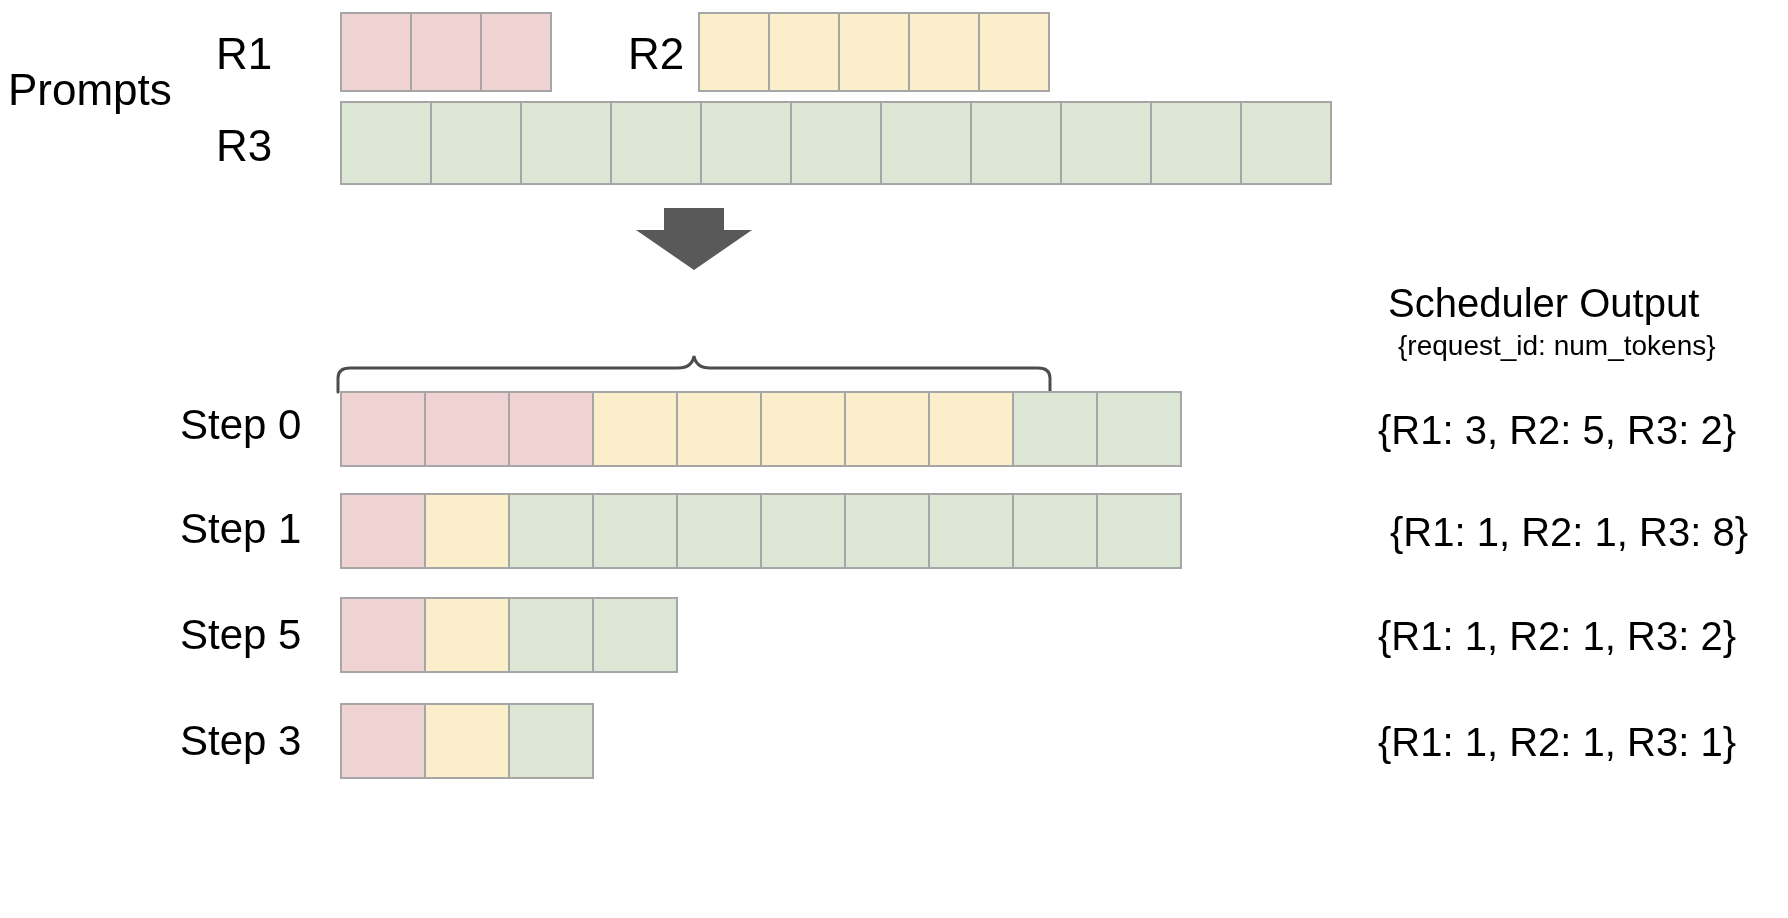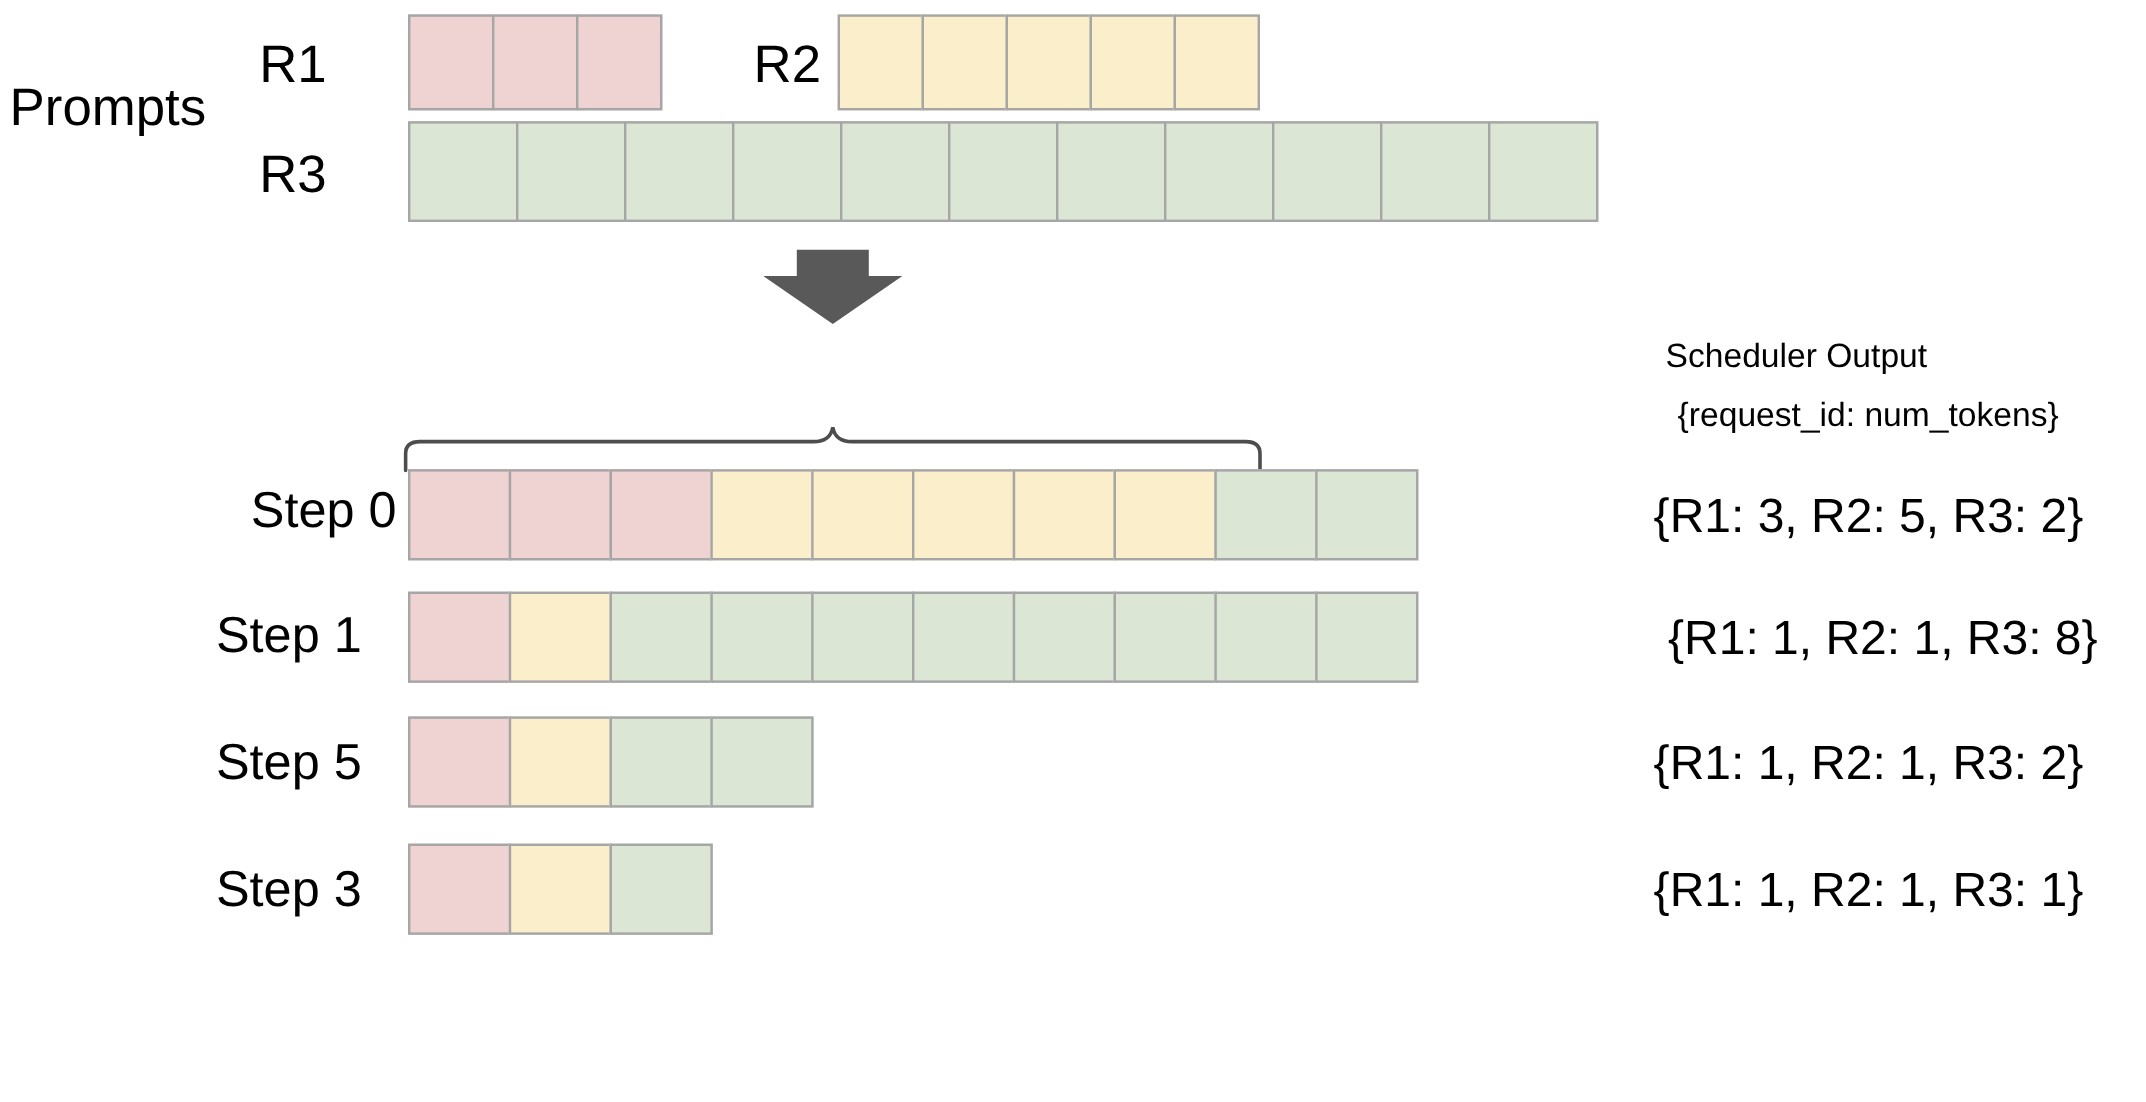--- a/index.html
+++ b/index.html
@@ -66,21 +66,21 @@
   .brace {
     position: absolute;
     left: 336px;
     top: 352px;
     width: 716px;
     height: 42px;
   }
 
   
   .sched-title {
-    font-size: 28px;
+    font-size: 40px;
     left: 1388px;
     top: 283px;
   }
   .sched-sub {
     font-size: 28px;
     left: 1398px;
     top: 332px;
   }
   .sched-line {
     font-size: 40px;
@@ -139,21 +139,21 @@
     </svg>
   </div>
 
 
   <div class="brace">
     <svg width="716" height="42" viewBox="0 0 716 42" preserveAspectRatio="none" xmlns="http://www.w3.org/2000/svg">
       <path d="M2,40 L2,26 Q2,16 14,16 L342,16 Q356,16 358,4 Q360,16 374,16 L702,16 Q714,16 714,26 L714,40" fill="none" stroke="#4d4d4d" stroke-width="3" stroke-linecap="round"></path>
     </svg>
   </div>
 
-  <div class="label step-label" style="left:180px; top:404px;margin-left:29px;">Step 0</div>
+  <div class="label step-label" style="left:180px; top:404px;">Step 0</div>
   <div class="row" id="step-row-0" style="left:340px; top:391px; height:76px;">
       <div class="cell" style="width: 86px; background: rgb(239, 210, 210);"></div>
       <div class="cell" style="width: 86px; background: rgb(239, 210, 210);"></div>
       <div class="cell" style="width: 86px; background: rgb(239, 210, 210);"></div>
       <div class="cell" style="width: 86px; background: rgb(250, 238, 203);"></div>
       <div class="cell" style="width: 86px; background: rgb(250, 238, 203);"></div>
       <div class="cell" style="width: 86px; background: rgb(250, 238, 203);"></div>
       <div class="cell" style="width: 86px; background: rgb(250, 238, 203);"></div>
       <div class="cell" style="width: 86px; background: rgb(250, 238, 203);"></div>
       <div class="cell" style="width: 86px; background: rgb(219, 231, 212);"></div>

